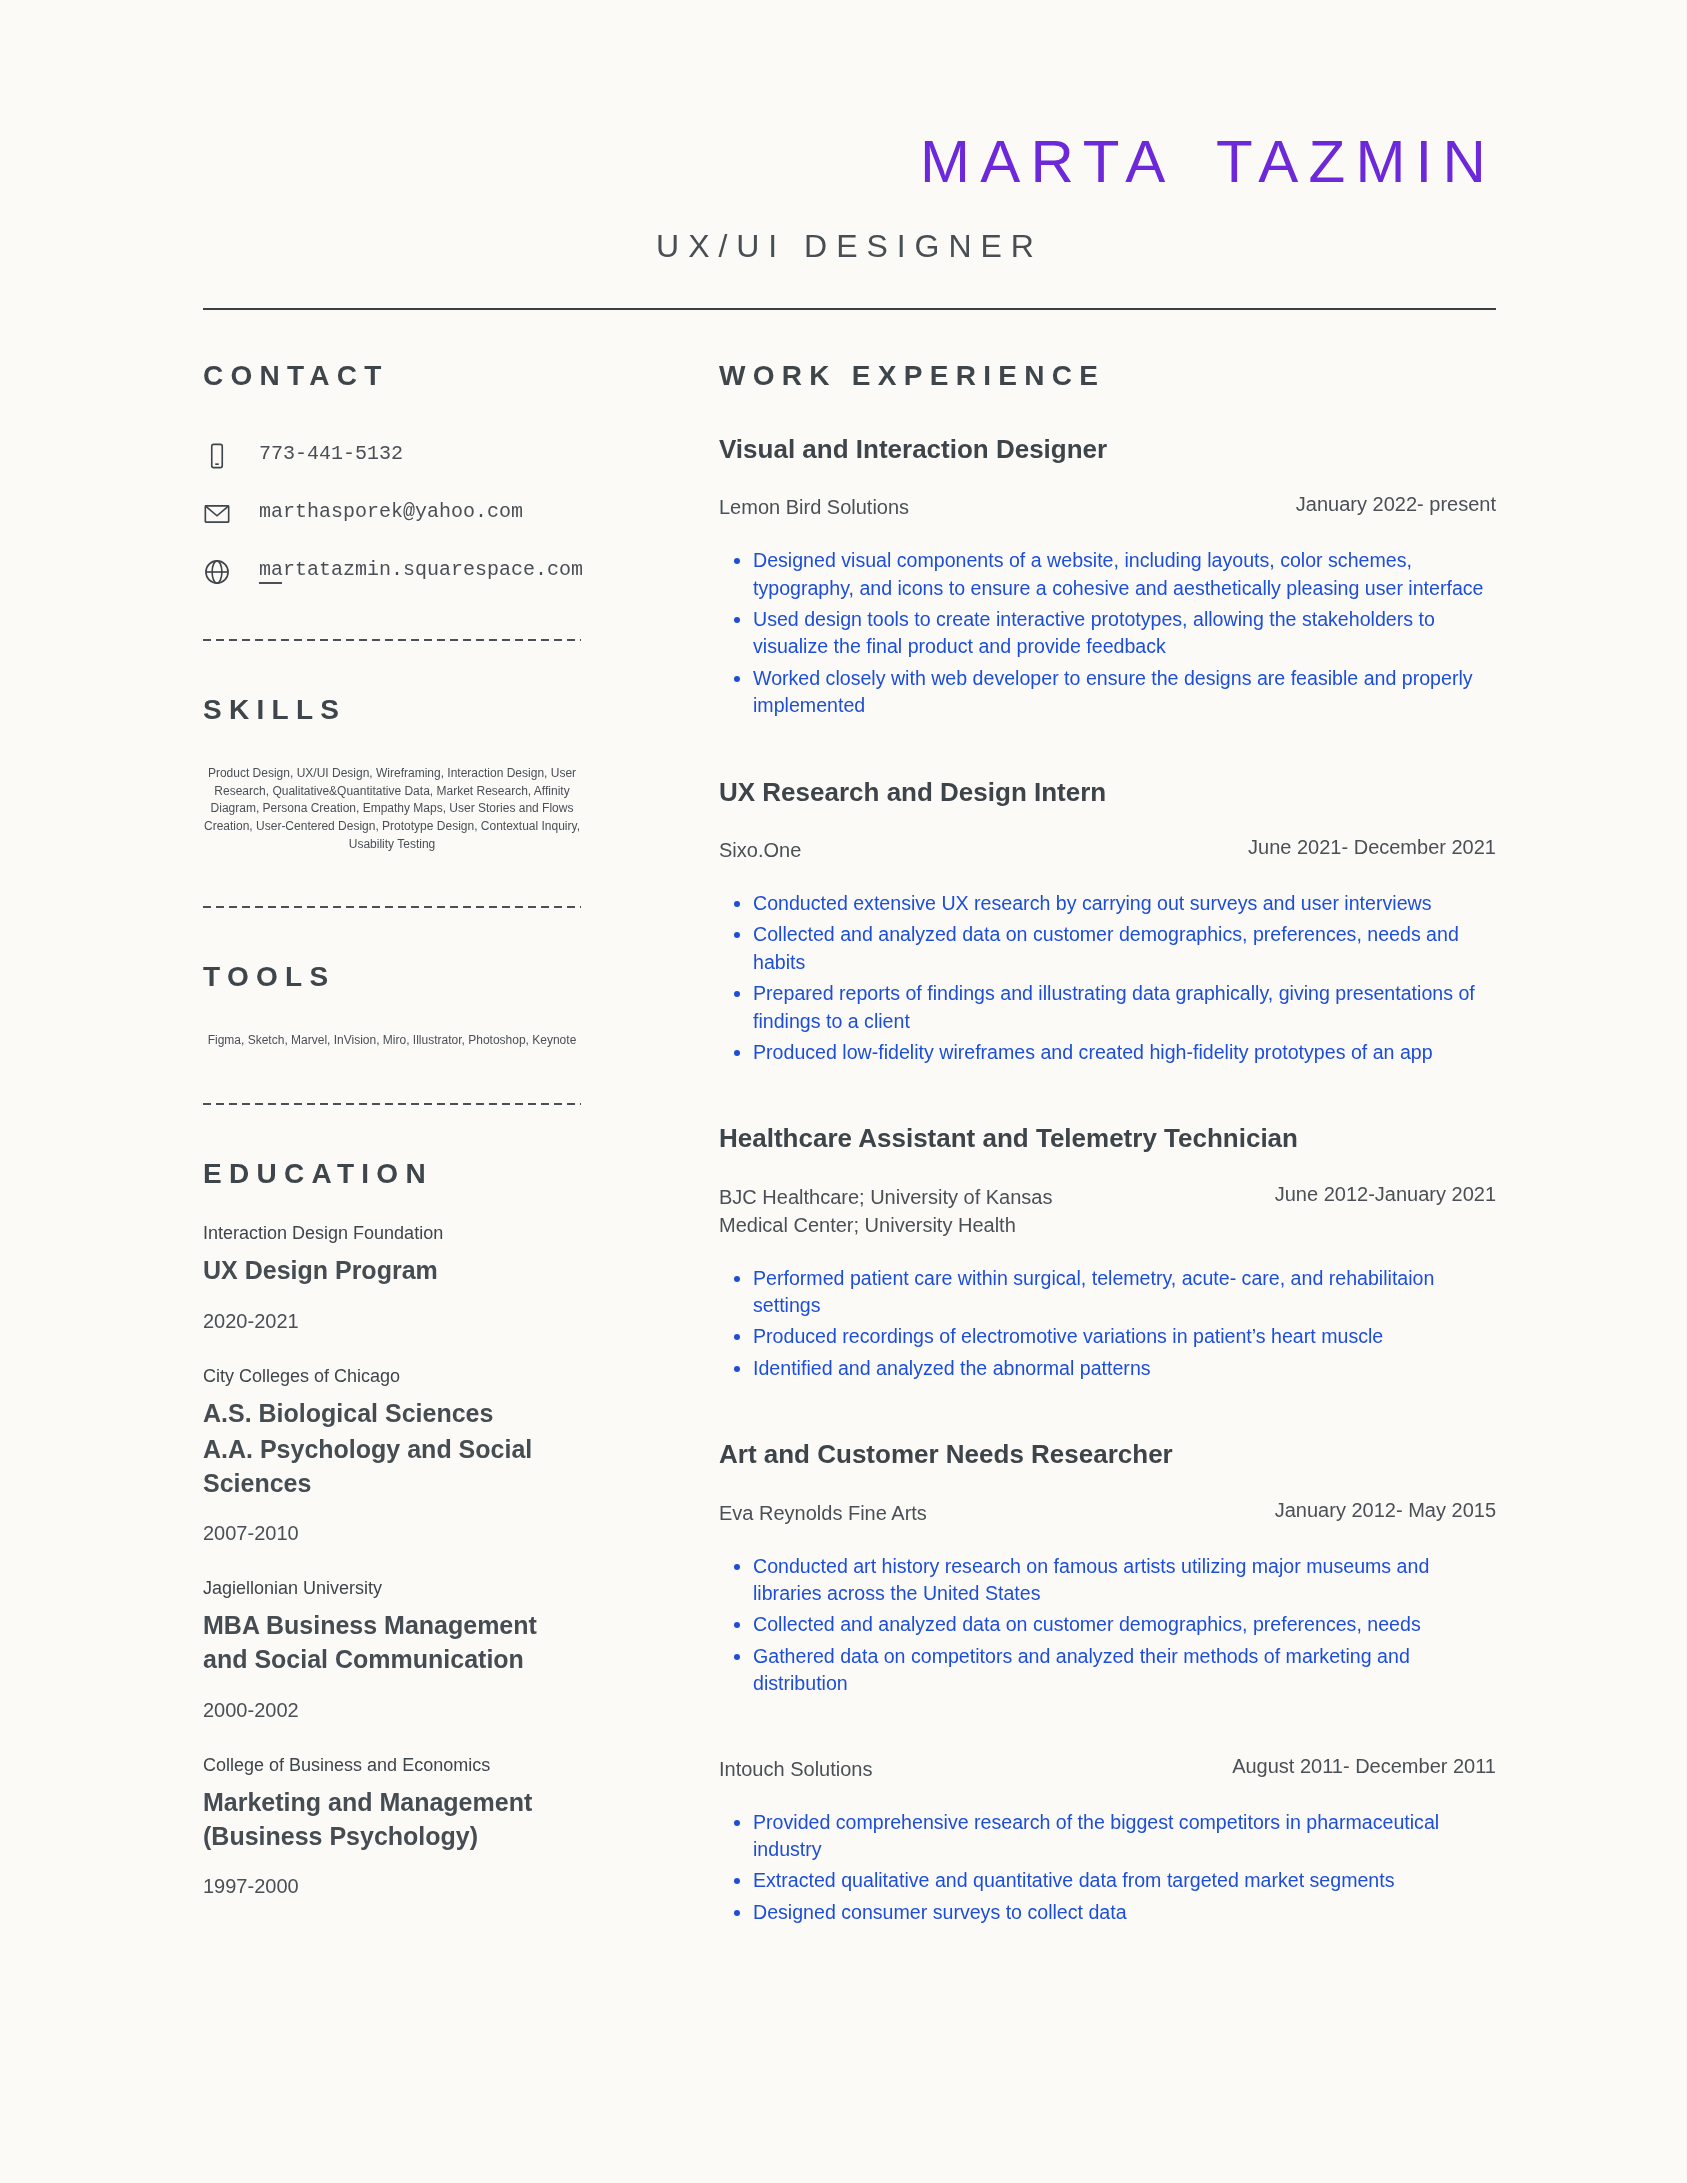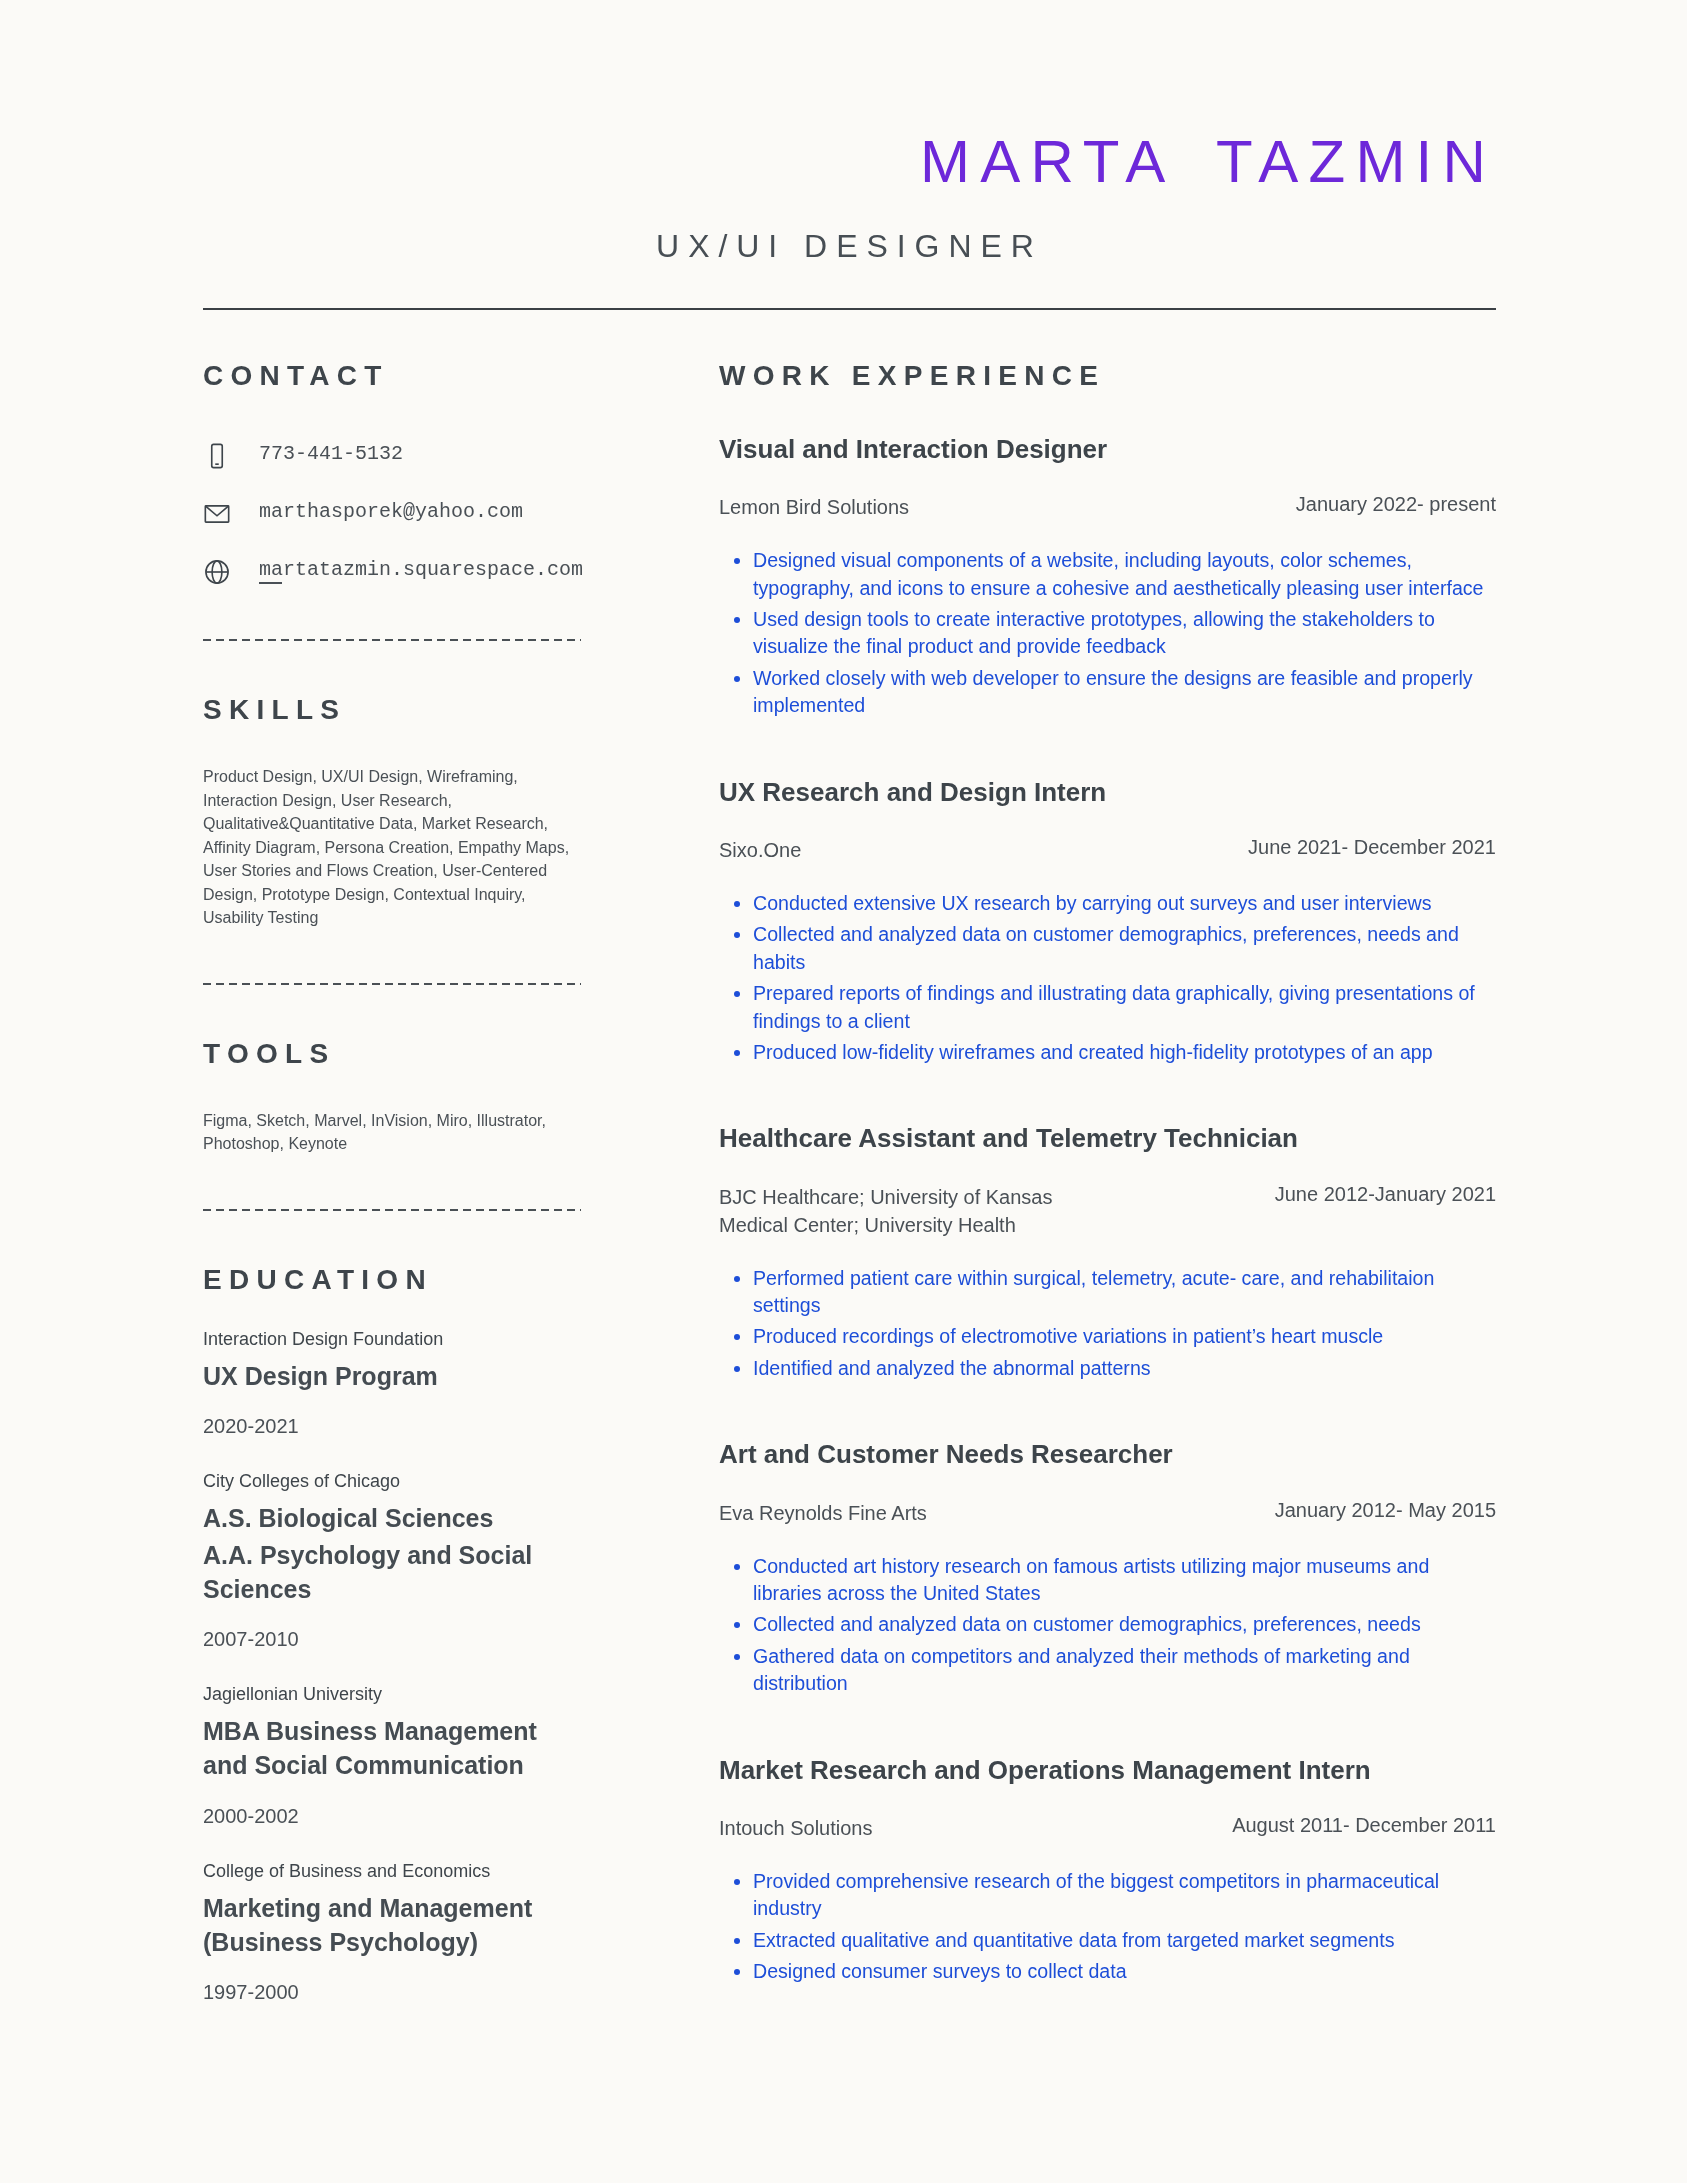--- a/index.html
+++ b/index.html
@@ -37,21 +37,21 @@
   .crow svg { width:28px; height:28px; flex-shrink:0; stroke:#3e454b; fill:none; stroke-width:1.4; }
   .link { position:relative; }
   .link::after { content:""; position:absolute; left:0; bottom:-2.7px; width:23px; height:2px; background:#4a5056; }
   
   .dash {
     margin-top:53px; height:2px;
     background:repeating-linear-gradient(to right,#4a5055 0 8px,transparent 8px 13px);
   }
   .after-dash { margin-top:53px; }
   
-  .blocktext { margin-top:39px; font-size:16px; line-height:1.47; color:#4a5056; }
+  .blocktext { margin-top:39px; font-size:12px; line-height:1.47; color:#4a5056;text-align:center; }
   
   .edu { margin-top:32px; }
   .edu + .edu { margin-top:32px; }
   .school { font-size:18px; font-weight:400; color:#3e454b; line-height:1.25; }
   .degree { margin-top:9.5px; font-size:25px; font-weight:700; color:#454c52; line-height:1.35; }
   .degree + .degree { margin-top:2.7px; }
   .years { margin-top:22px; font-size:20px; color:#4a5056; }
   
   .job { margin-top:57px; }
   .job.first { margin-top:42px; }
@@ -204,21 +204,20 @@
           <div class="dates">January 2012- May 2015</div>
         </div>
         <ul class="bullets">
           <li>Conducted art history research on famous artists utilizing major museums and libraries across the United States</li>
           <li>Collected and analyzed data on customer demographics, preferences, needs</li>
           <li>Gathered data on competitors and analyzed their methods of marketing and distribution</li>
         </ul>
       </article>
 
       <article class="job">
-        <h3 class="job-title">Market Research and Operations Management Intern</h3>
         <div class="job-meta">
           <div class="company">Intouch Solutions</div>
           <div class="dates">August 2011- December 2011</div>
         </div>
         <ul class="bullets">
           <li>Provided comprehensive research of the biggest competitors in pharmaceutical industry</li>
           <li>Extracted qualitative and quantitative data from targeted market segments</li>
           <li>Designed consumer surveys to collect data</li>
         </ul>
       </article>

